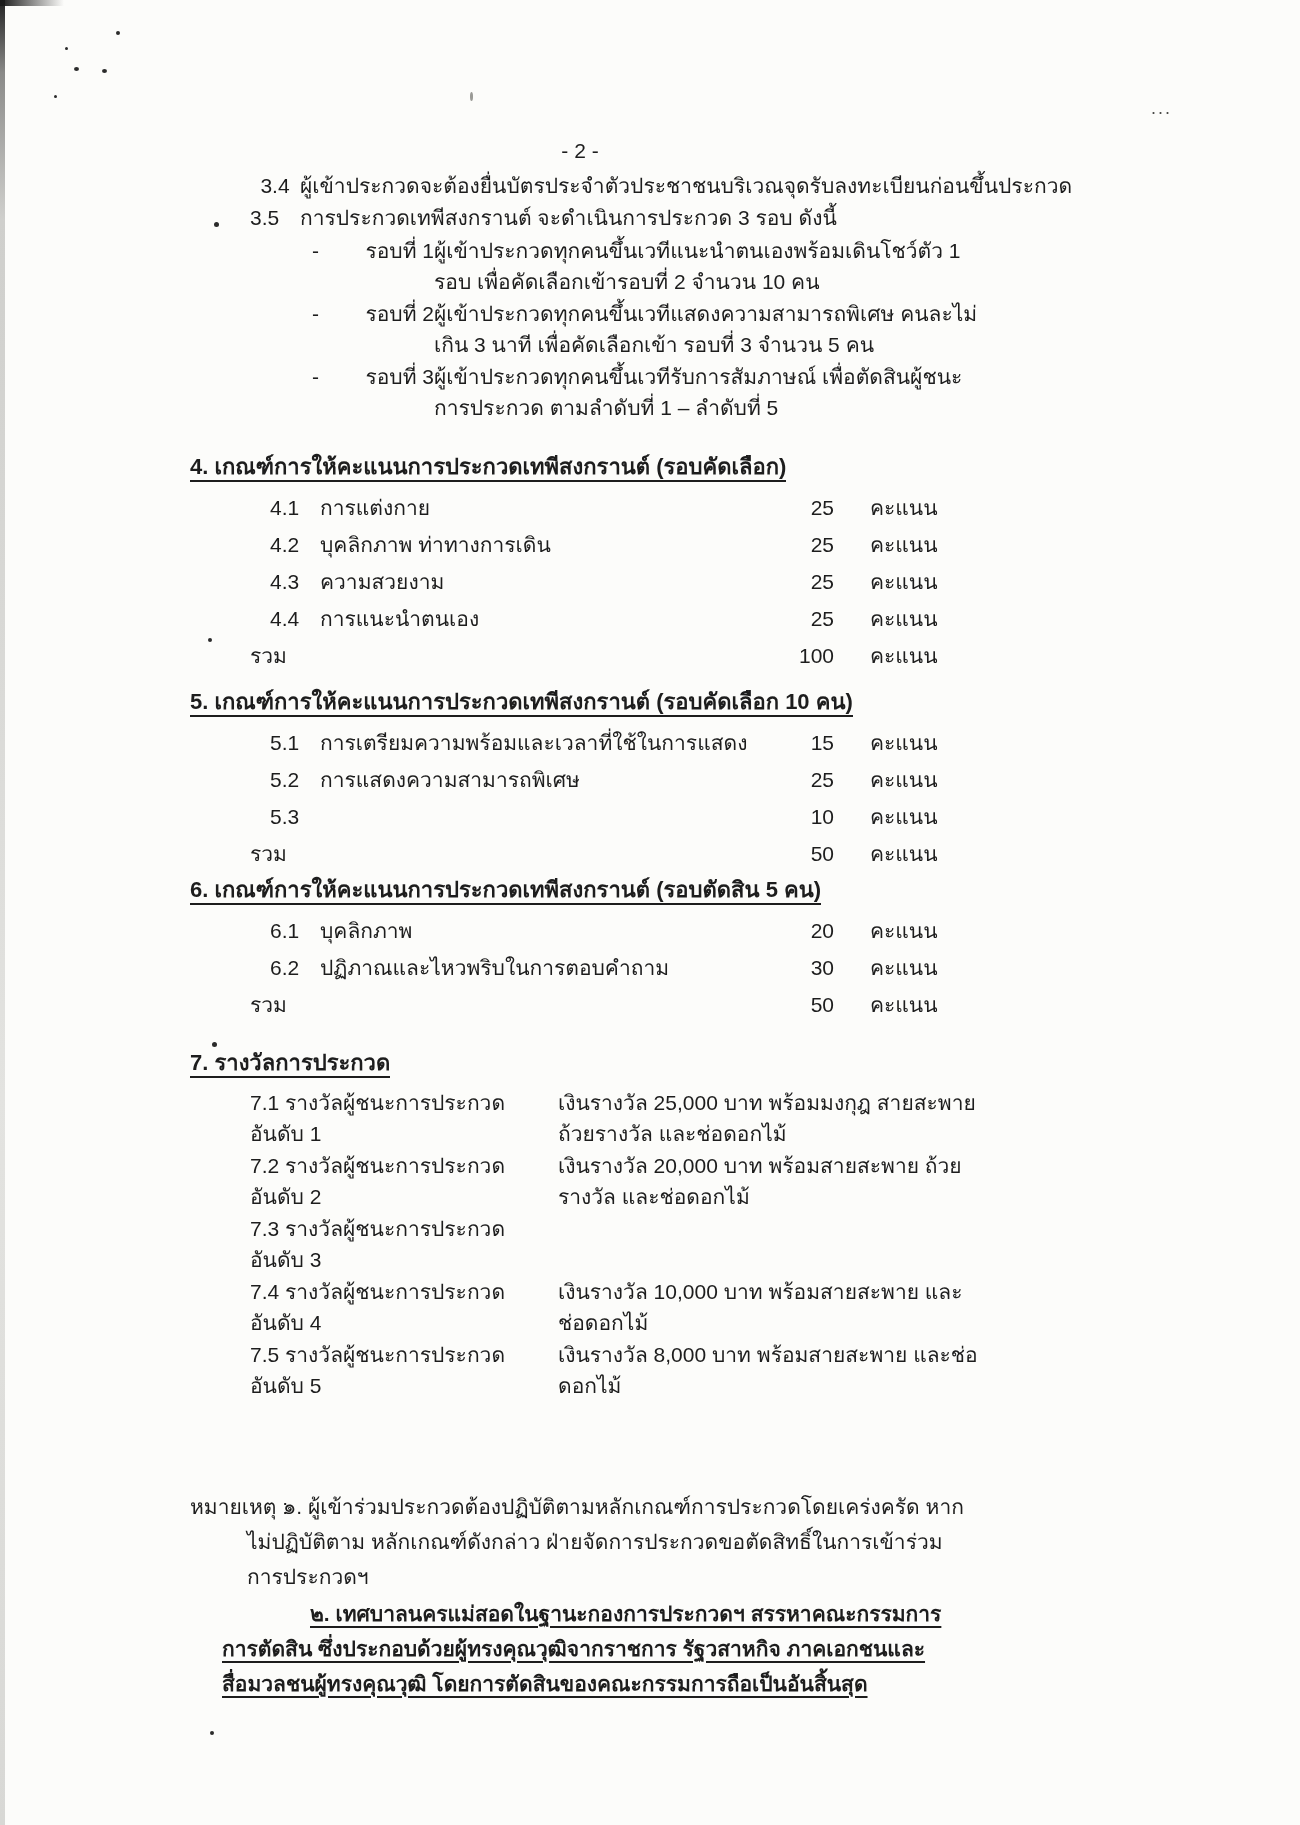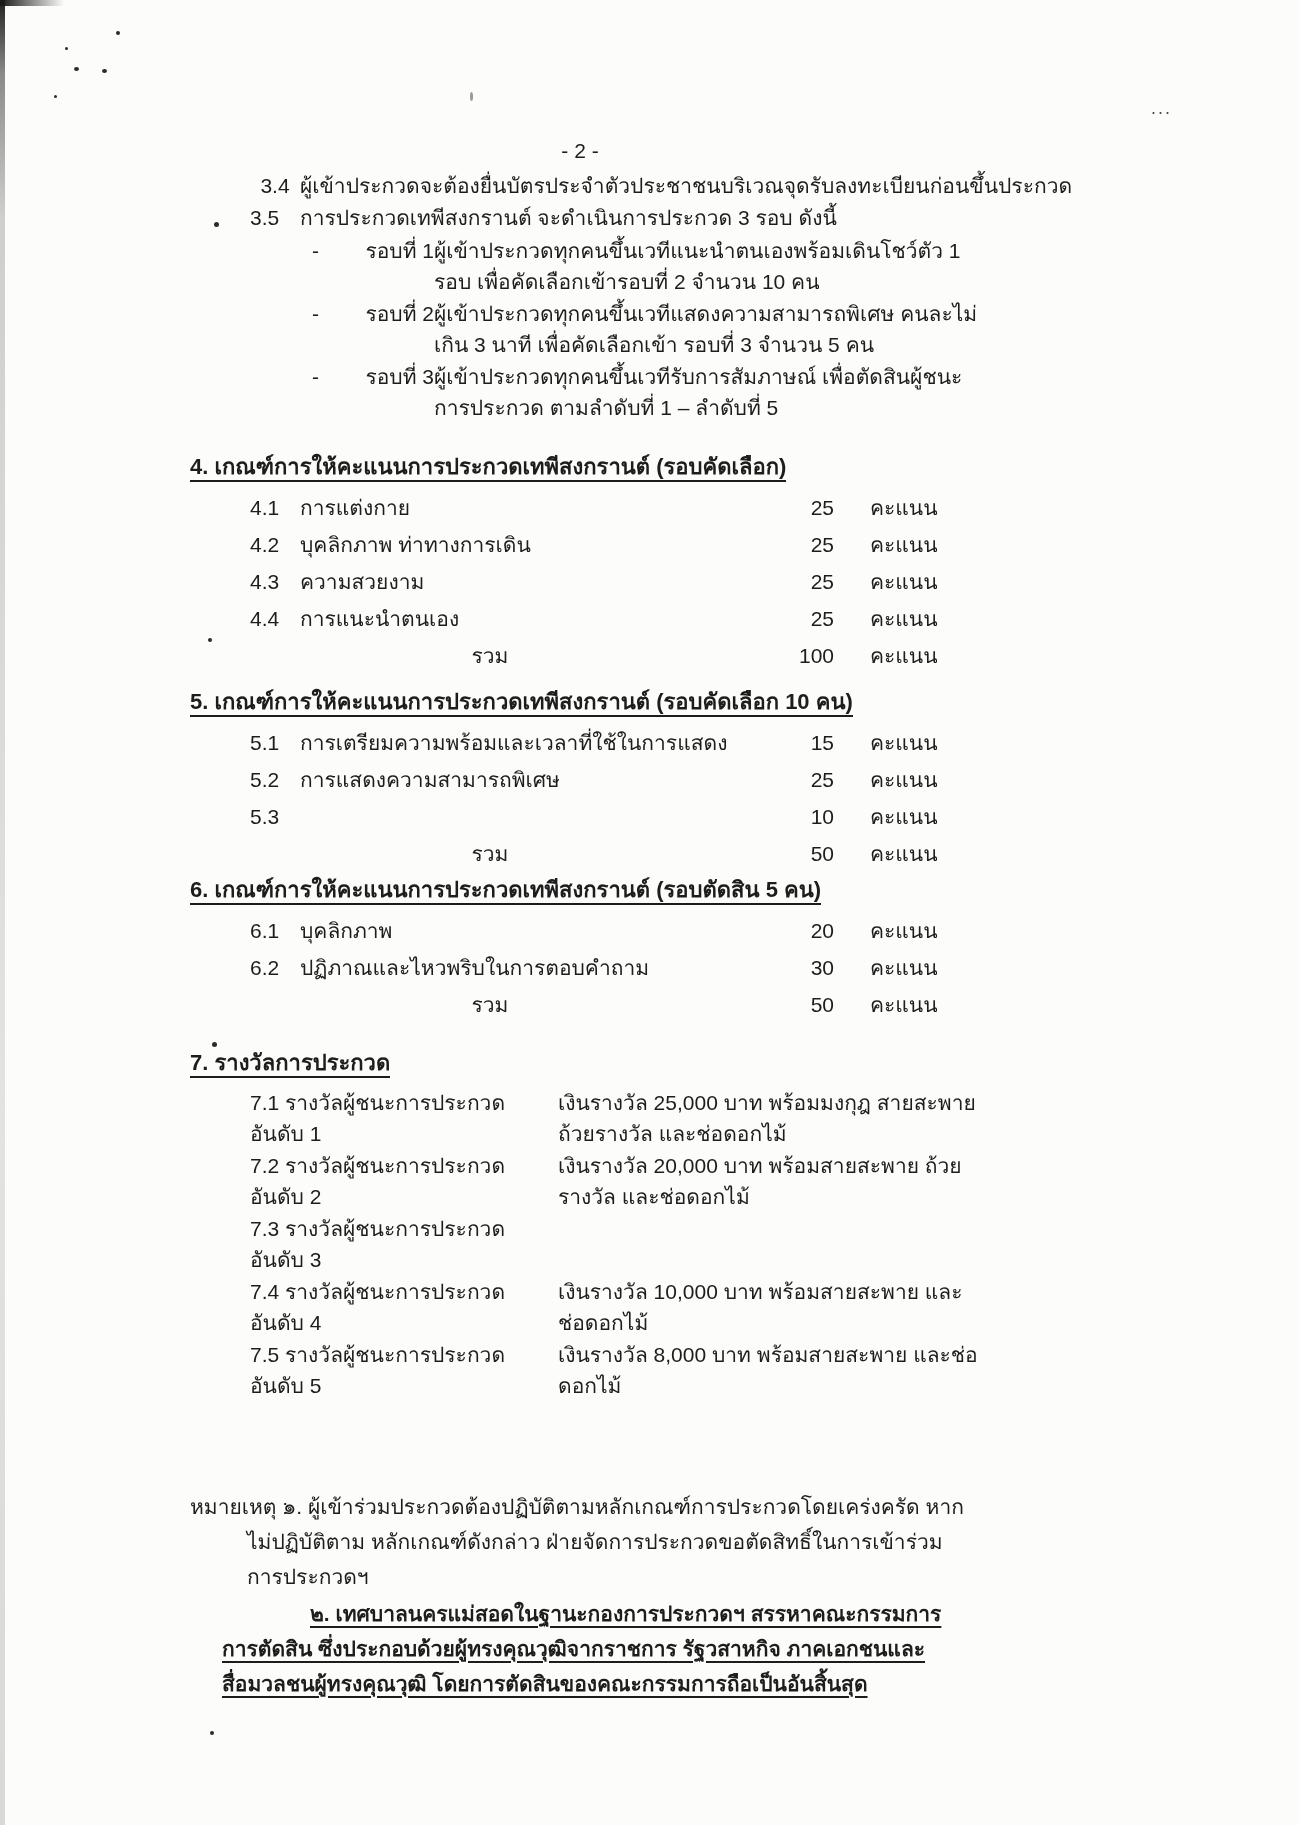--- a/index.html
+++ b/index.html
@@ -42,26 +42,26 @@
   .round-label { width:96px; flex:0 0 auto;text-align:right; }
   .round-desc { flex:0 1 auto; max-width:548px; }
 
   .sec-heading { margin:27px 0 0 190px; line-height:33px; }
   .sec-heading span {
     font-weight:700; font-size:22px;
     border-bottom:2px solid #1d1d1d; padding-bottom:1px;
   }
 
   .score-table { margin-left:250px; width:705px; margin-top:10px; }
-  .score-row { display:flex; line-height:30px; margin-bottom:7px; }
+  .score-row { display:flex; line-height:30px; margin-bottom:7px;margin-left:20px; }
   .score-label { flex:1 1 auto; display:flex; }
   .score-val { width:80px; flex:0 0 auto; text-align:right; }
   .score-unit { width:85px; flex:0 0 auto; margin-left:36px; }
   .total-row { display:flex; line-height:30px; margin-top:1px; margin-bottom:4px; }
-  .total-label { flex:1 1 auto; text-align:center; padding-right:24px; }
+  .total-label { flex:1 1 auto; text-align:left; padding-right:24px; }
 
   .prize-table { margin-left:250px; width:730px; margin-top:8px; }
   .prize-row { display:flex; line-height:31px; margin-bottom:1px; }
   .prize-label { width:308px; flex:0 0 auto; }
   .prize-desc { flex:1 1 auto; }
 
   .notes { position:relative; margin-top:88px; min-height:170px; }
   .notes-label { position:absolute; left:190px; top:0; line-height:35px; }
   .note1 { margin-left:247px; width:718px; text-indent:36px; line-height:35px; }
   .note2 {

